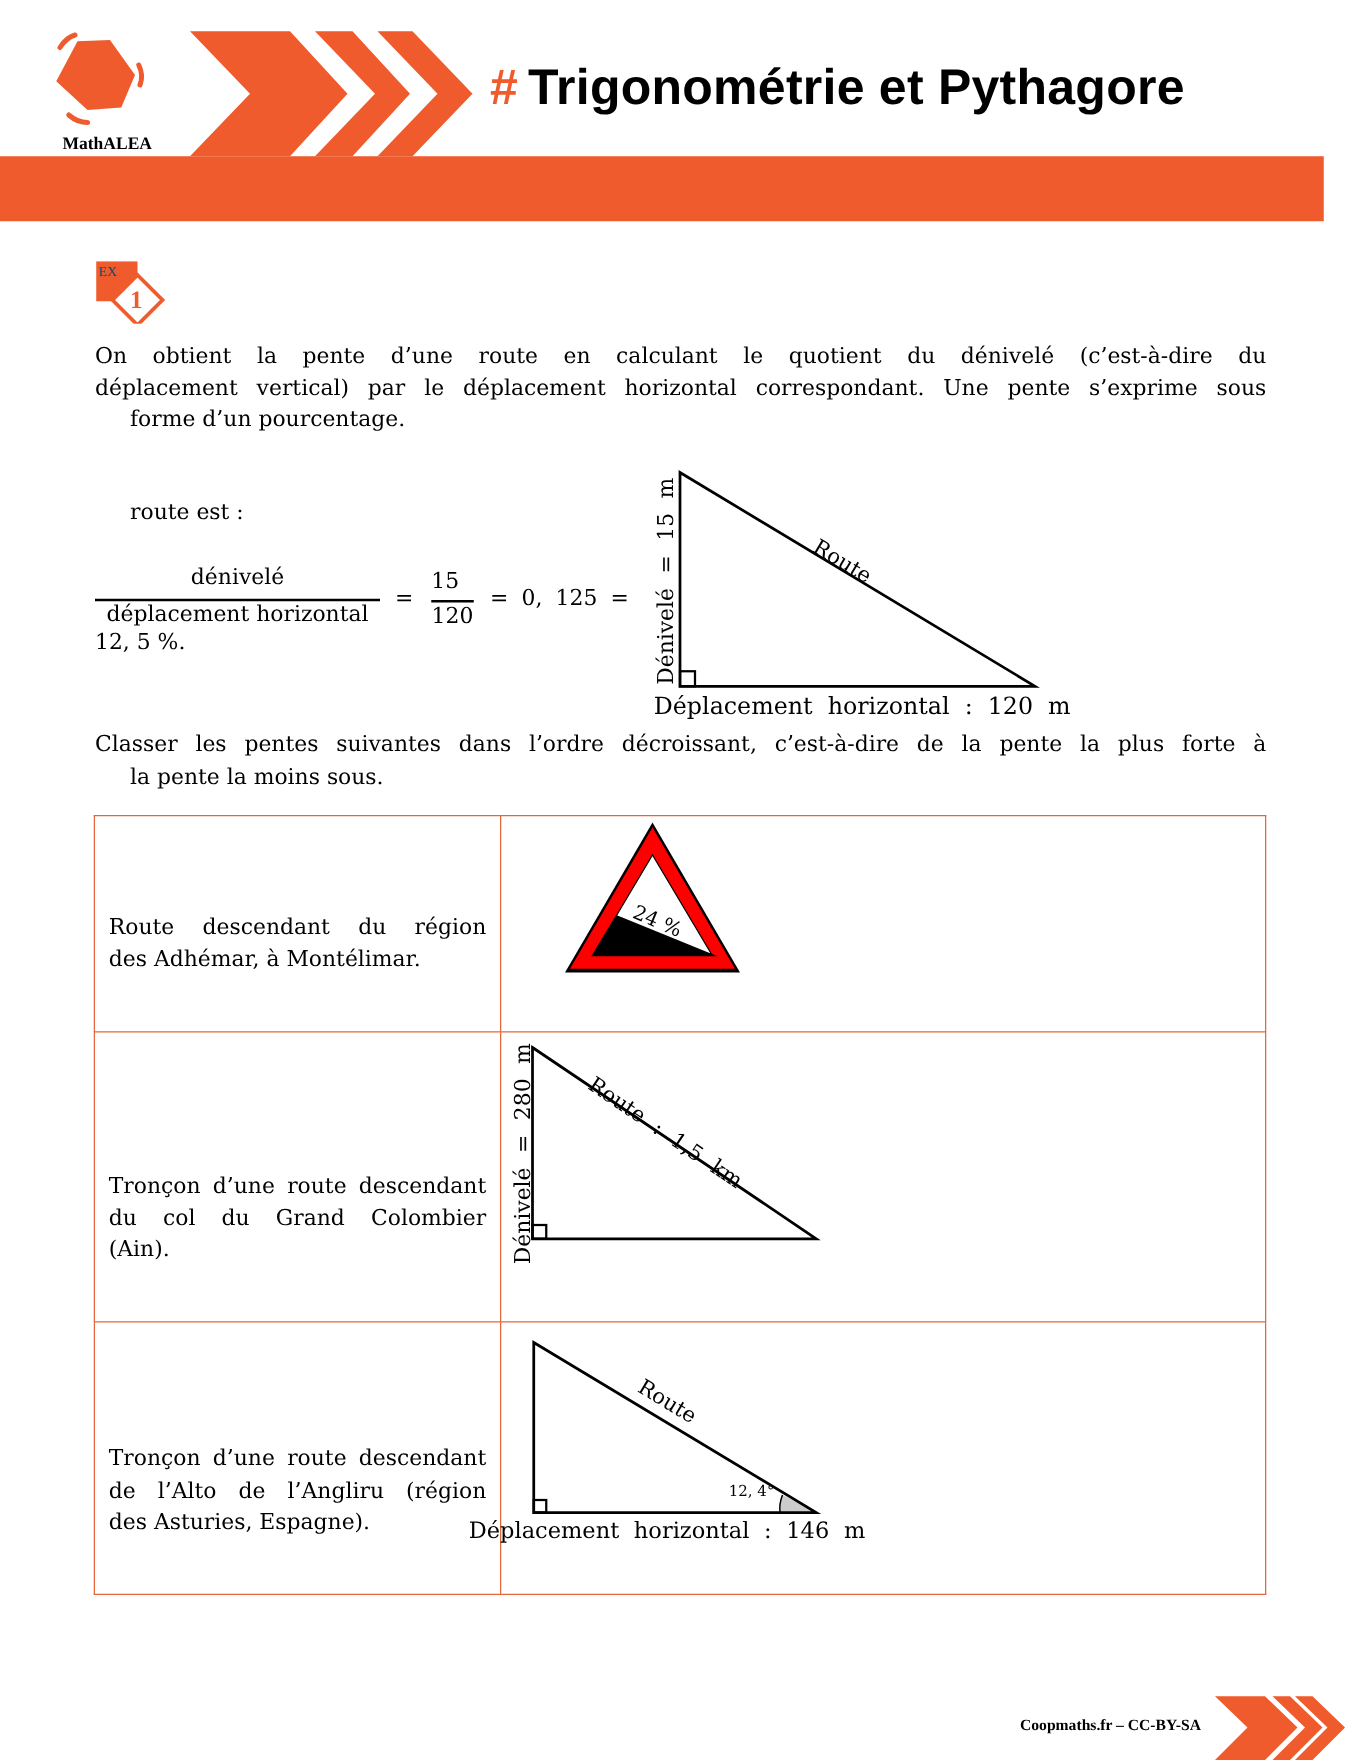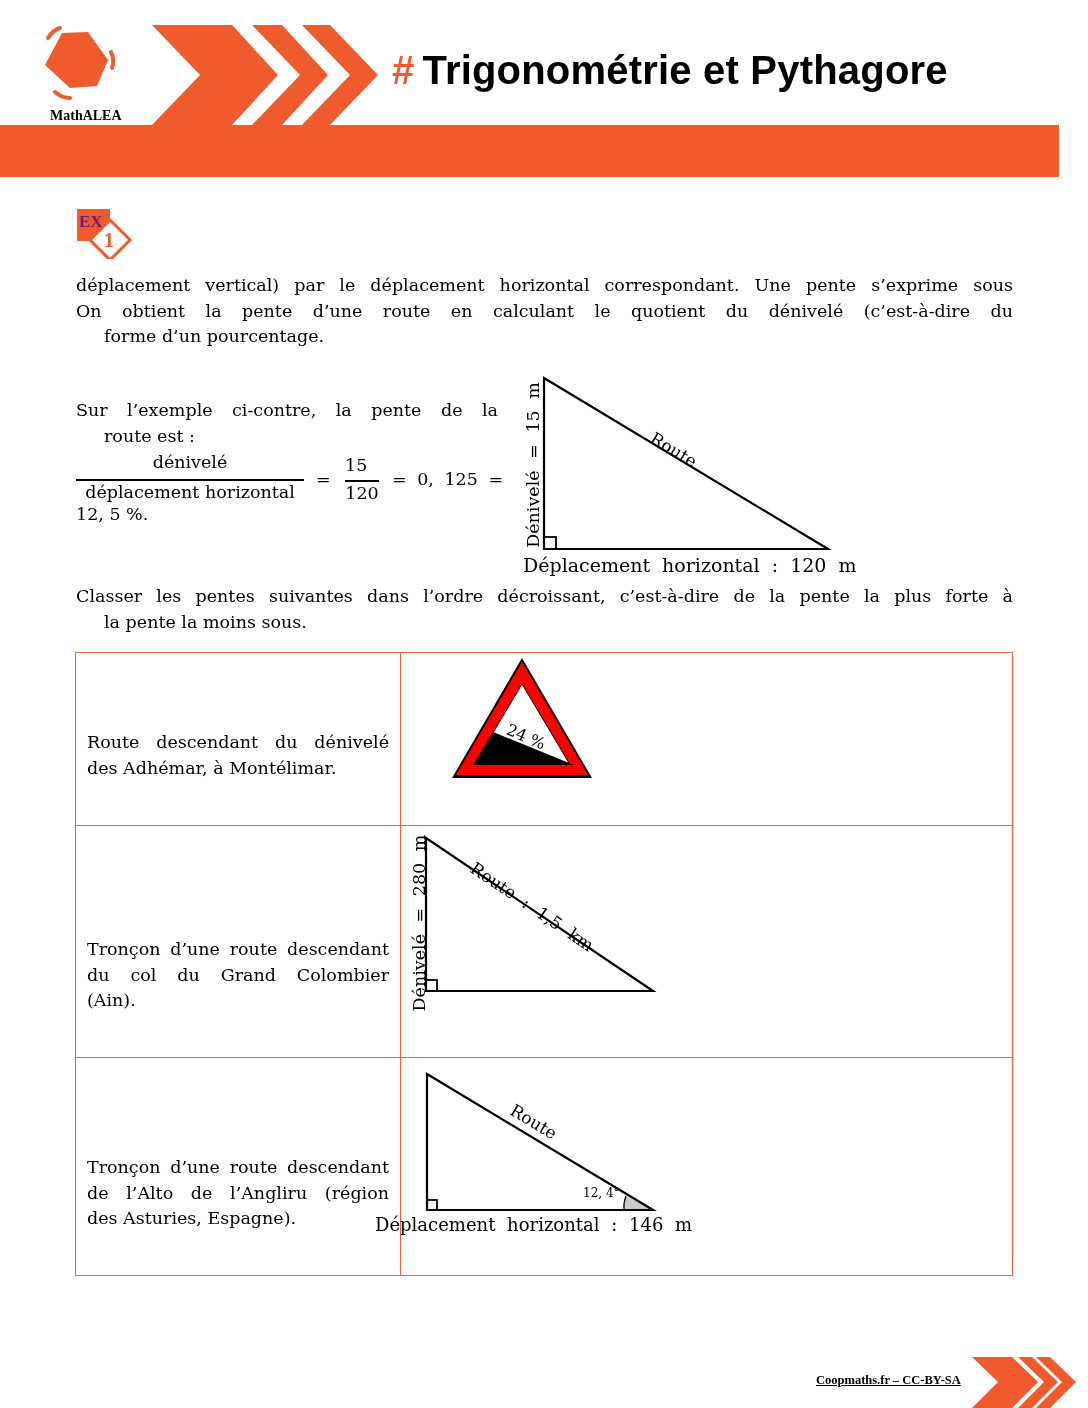--- a/index.html
+++ b/index.html
@@ -10,21 +10,21 @@
   .logo-label { position: absolute; left: 50px; top: 108px; font-family: "Liberation Serif", serif; font-weight: bold; font-size: 14px; }
   .title { position: absolute; left: 392px; top: 48px; font-family: Liberation Sans, sans-serif; font-weight: bold; font-size: 40px; letter-spacing: 0.2px; white-space: nowrap; }
   .title .hash { color: #EF5B2C; margin-right: 8px; }
   .para { position: absolute; font-family: "DejaVu Serif", serif; font-size: 17.5px; line-height: 25.5px; text-align: justify; text-align-last: left; }
   .para .jl { display: block; text-align: justify; text-align-last: justify; }
   .para .ll { display: block; text-align: left; margin-left: 28px; }
   .frac { position: absolute; font-family: "DejaVu Serif", serif; font-size: 17.5px; }
   .cell-text { position: absolute; font-family: "DejaVu Serif", serif; font-size: 17.5px; line-height: 25.5px; }
   .cell-text .jl { display: block; text-align: justify; text-align-last: justify; }
   .cell-text .ll { display: block; text-align: left; }
-  .footer-text { position: absolute; left: 816px; top: 1373px; font-family: "Liberation Serif", serif; font-weight: bold; font-size: 12.5px; text-decoration: underline; }
+  .footer-text { position: absolute; left: 816px; top: 1373px; font-family: "Liberation Serif", serif; font-weight: bold; font-size: 12.5px; }
   table.ex-table { position: absolute; left: 75px; top: 652px; width: 938px; border-collapse: collapse; }
   table.ex-table td { border: 1.5px solid #E5663A; }
 </style>
 </head>
 <body>
 
 <div>
   <svg class="abs" style="left:0;top:0" width="400" height="180">
 
     <g>
@@ -43,32 +43,31 @@
     <span class="hash">#</span><span>Trigonométrie et Pythagore</span>
   </div>
   <div class="header-band"></div>
 </div>
 
 <div class="abs" style="left:75px;top:209px;width:60px;height:50px">
   <svg width="60" height="50" style="position:absolute;left:0;top:0">
     <rect x="2" y="0" width="33" height="32" fill="#EF5B2C"></rect>
     <polygon points="35,13 55,33 35,53 15,33" transform="translate(0,-2)" fill="#fff" stroke="#EF5B2C" stroke-width="3"></polygon>
   </svg>
-  <div class="abs" style="left:4px;top:3px;color:#701a75;font-family:'Liberation Serif',serif;font-weight:bold;font-size:17px">EX</div>
+  <div class="abs" style="left:4px;top:3px;color:#0c4a6e;font-family:'Liberation Serif',serif;font-weight:normal;font-size:11px">EX</div>
   <div class="abs" style="left:29px;top:20px;color:#EF5B2C;font-family:'Liberation Serif',serif;font-weight:bold;font-size:20px">1</div>
 </div>
 
 <div class="para" style="left:76px;top:273px;width:937px">
+  <span class="jl">On obtient la pente d’une route en calculant le quotient du dénivelé (c’est-à-dire du</span>
   <span class="jl">déplacement vertical) par le déplacement horizontal correspondant. Une pente s’exprime sous</span>
-  <span class="jl">On obtient la pente d’une route en calculant le quotient du dénivelé (c’est-à-dire du</span>
   <span class="ll">forme d’un pourcentage.</span>
 </div>
 
 <div class="para" style="left:76px;top:398px;width:422px">
-  <span class="jl">Sur l’exemple ci-contre, la pente de la</span>
   <span class="ll">route est :</span>
 </div>
 <div>
   <div class="frac" style="left:76px;top:452px;width:228px;text-align:center">dénivelé</div>
   <div class="abs" style="left:76px;top:479px;width:228px;height:1.5px;background:#000"></div>
   <div class="frac" style="left:76px;top:482px;width:228px;text-align:center;white-space:nowrap">déplacement horizontal</div>
   <div class="frac" style="left:316px;top:469px">=</div>
   <div class="frac" style="left:345px;top:455px;width:34px;text-align:left">15</div>
   <div class="abs" style="left:345px;top:480px;width:34px;height:1.5px;background:#000"></div>
   <div class="frac" style="left:345px;top:483px;width:34px;text-align:center">120</div>
@@ -102,21 +101,21 @@
     <td></td>
   </tr>
   <tr style="height:218px">
     <td></td>
     <td></td>
   </tr>
 </tbody>
   </table>
 
 <div class="cell-text" style="left:87px;top:730px;width:302px">
-  <span class="jl">Route descendant du dénivelé</span>
+  <span class="jl">Route descendant du région</span>
   <span class="ll">des Adhémar, à Montélimar.</span>
 </div>
 
 <div class="abs" style="left:450px;top:656px;width:145px;height:125px">
   <svg width="145" height="125" style="position:absolute;left:0;top:0">
     <polygon points="72,2 142,122 2,122" fill="#000"></polygon>
     <polygon points="72,6 138,119 6,119" fill="#FF0000"></polygon>
     <polygon points="72,28 119,107 25,107" fill="#fff" stroke="#000" stroke-width="1"></polygon>
     <polygon points="43,76 124,109 23,109" fill="#000"></polygon>
   </svg>

